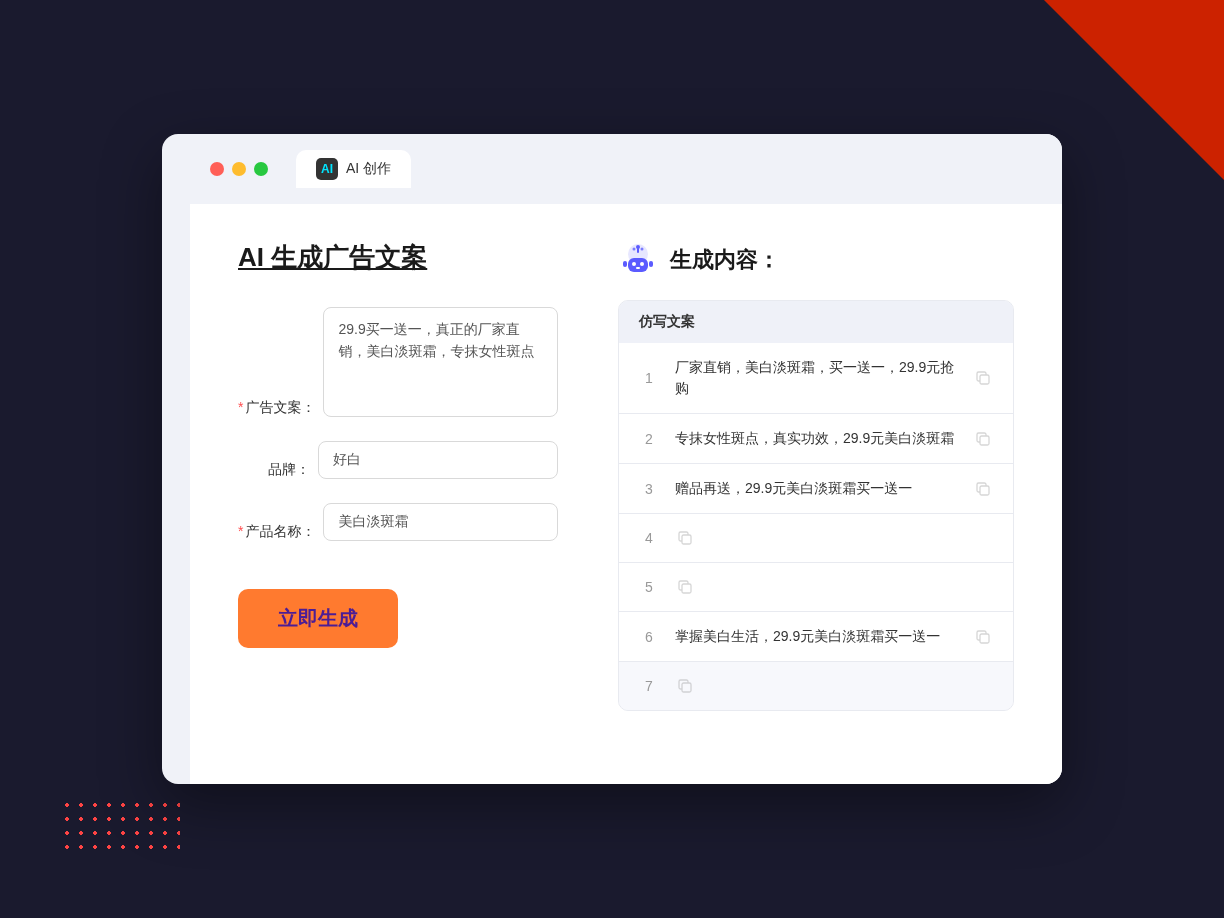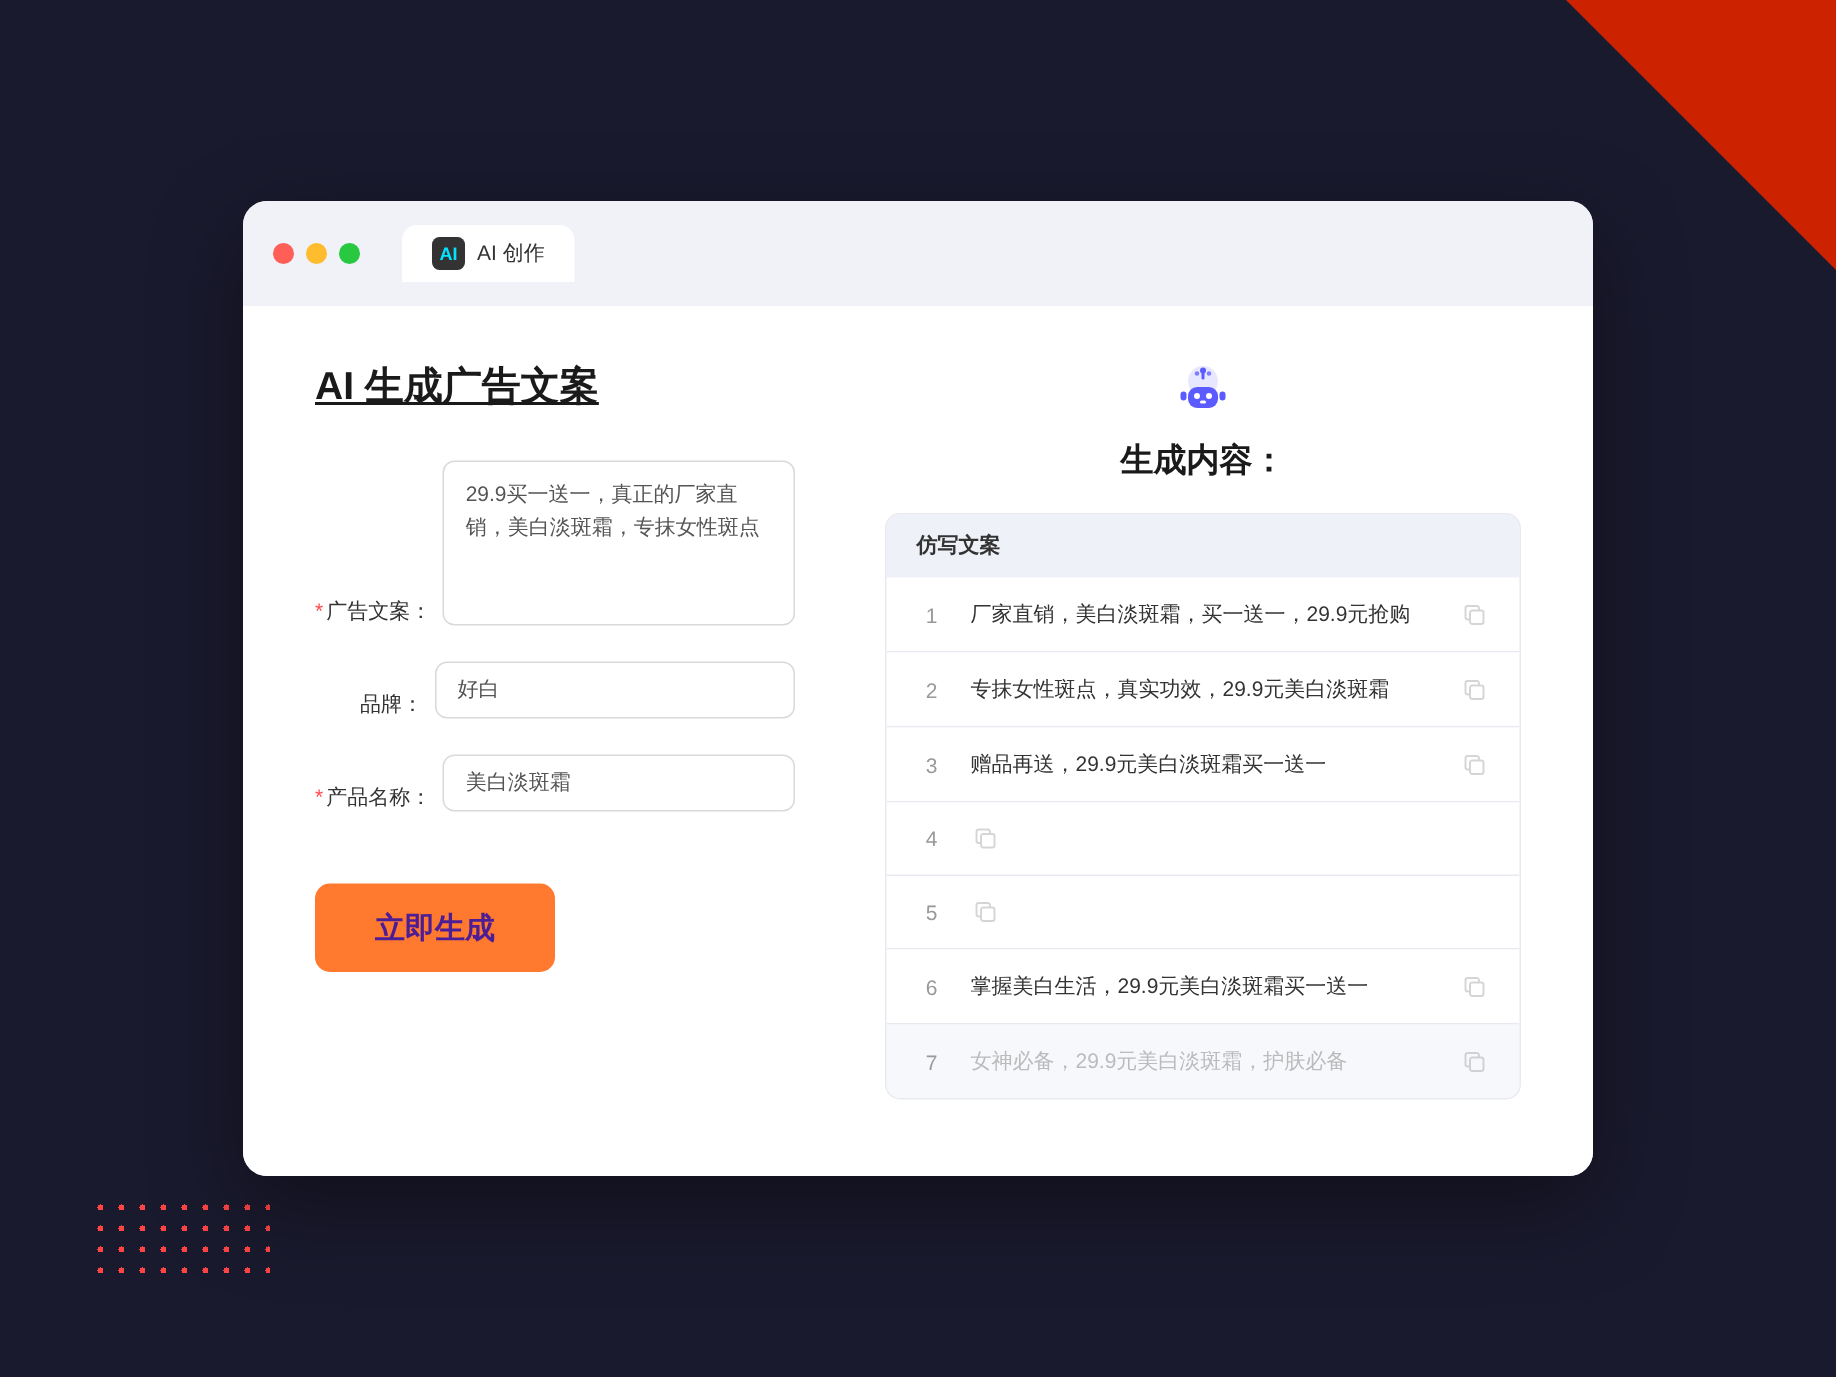--- a/index.html
+++ b/index.html
@@ -38,20 +38,21 @@
     
     .browser-window {
       background: #f0f2f8;
       border-radius: 16px;
       width: 900px;
       min-height: 640px;
       box-shadow: 0 20px 60px rgba(0,0,0,0.4);
       overflow: hidden;
       position: relative;
       z-index: 10;
+      padding-left: 28px;
     }
 
     
     .title-bar {
       background: #f0f2f8;
       padding: 16px 20px;
       display: flex;
       align-items: center;
       gap: 12px;
       border-bottom: none;
@@ -169,21 +170,20 @@
 
     
     .right-panel {
       flex: 1;
     }
     .result-header {
       display: flex;
       align-items: center;
       gap: 12px;
       margin-bottom: 20px;
-      flex-direction: column;
     }
     .robot-icon {
       width: 40px;
       height: 40px;
     }
     .result-title {
       font-size: 22px;
       font-weight: 600;
       color: #1a1a1a;
     }
@@ -372,21 +372,20 @@
               <span class="result-text">掌握美白生活，29.9元美白淡斑霜买一送一</span>
               <span class="copy-icon">
                 <svg width="16" height="16" viewBox="0 0 16 16" fill="none" xmlns="http://www.w3.org/2000/svg">
       <rect x="5" y="5" width="9" height="9" rx="1.5" stroke="#999" stroke-width="1.3"></rect>
       <path d="M11 5V3.5A1.5 1.5 0 009.5 2H3.5A1.5 1.5 0 002 3.5v6A1.5 1.5 0 003.5 11H5" stroke="#999" stroke-width="1.3"></path>
     </svg>
               </span>
             </div>
             <div class="result-row muted">
               <span class="result-num">7</span>
-              <span class="result-text">女神必备，29.9元美白淡斑霜，护肤必备</span>
               <span class="copy-icon">
                 <svg width="16" height="16" viewBox="0 0 16 16" fill="none" xmlns="http://www.w3.org/2000/svg">
       <rect x="5" y="5" width="9" height="9" rx="1.5" stroke="#999" stroke-width="1.3"></rect>
       <path d="M11 5V3.5A1.5 1.5 0 009.5 2H3.5A1.5 1.5 0 002 3.5v6A1.5 1.5 0 003.5 11H5" stroke="#999" stroke-width="1.3"></path>
     </svg>
               </span>
             </div>
           </div>
       </div>
     </div>

